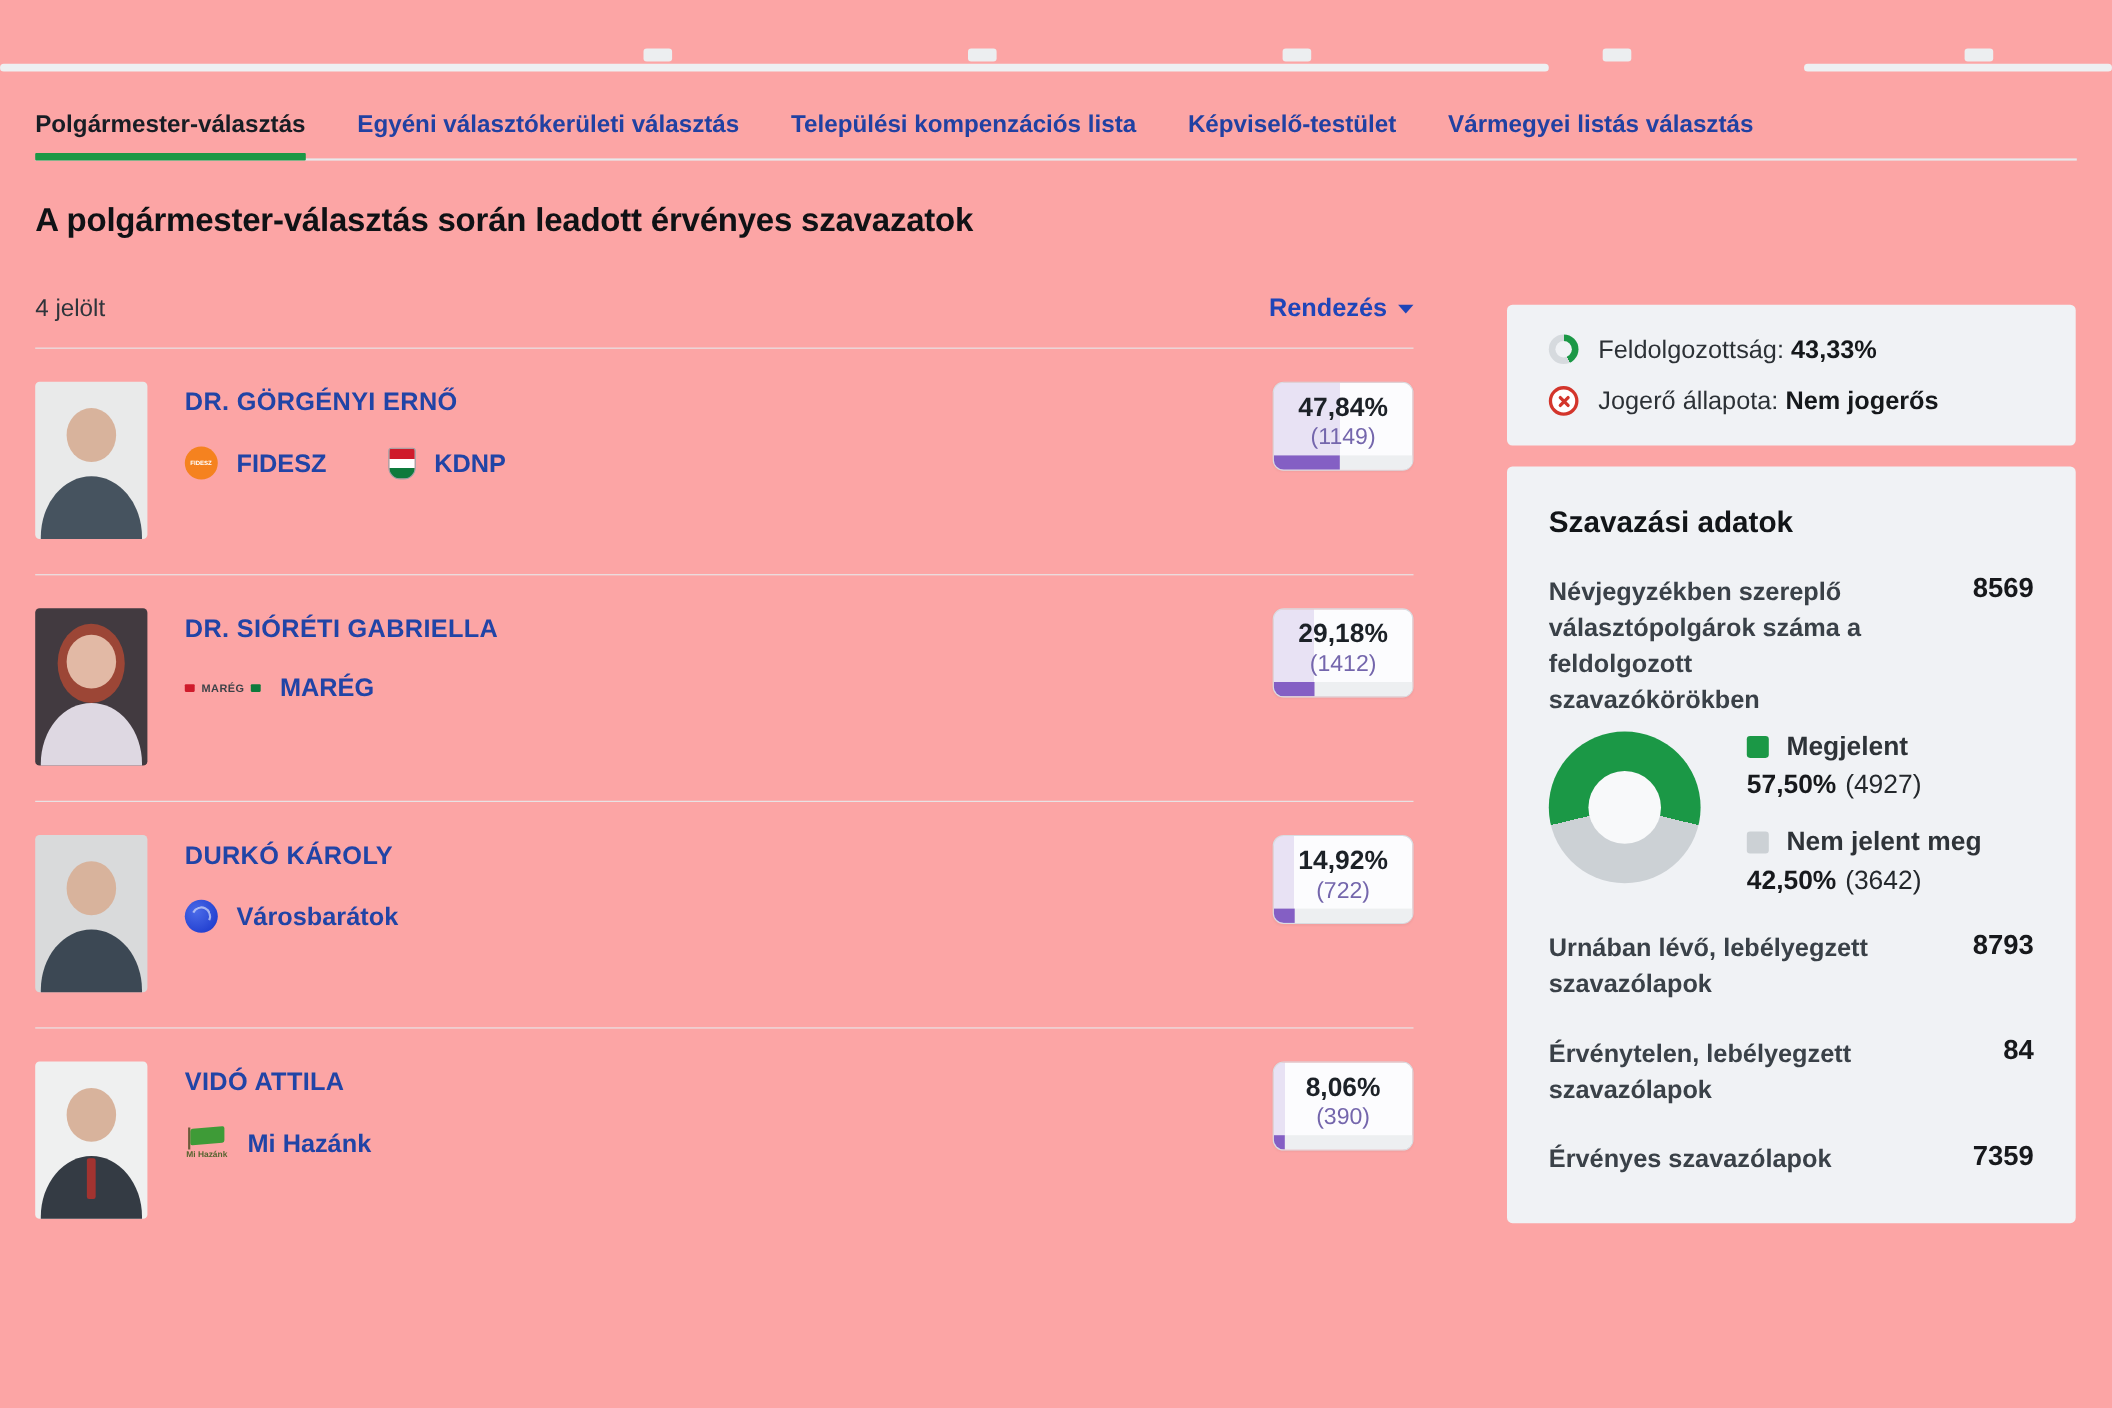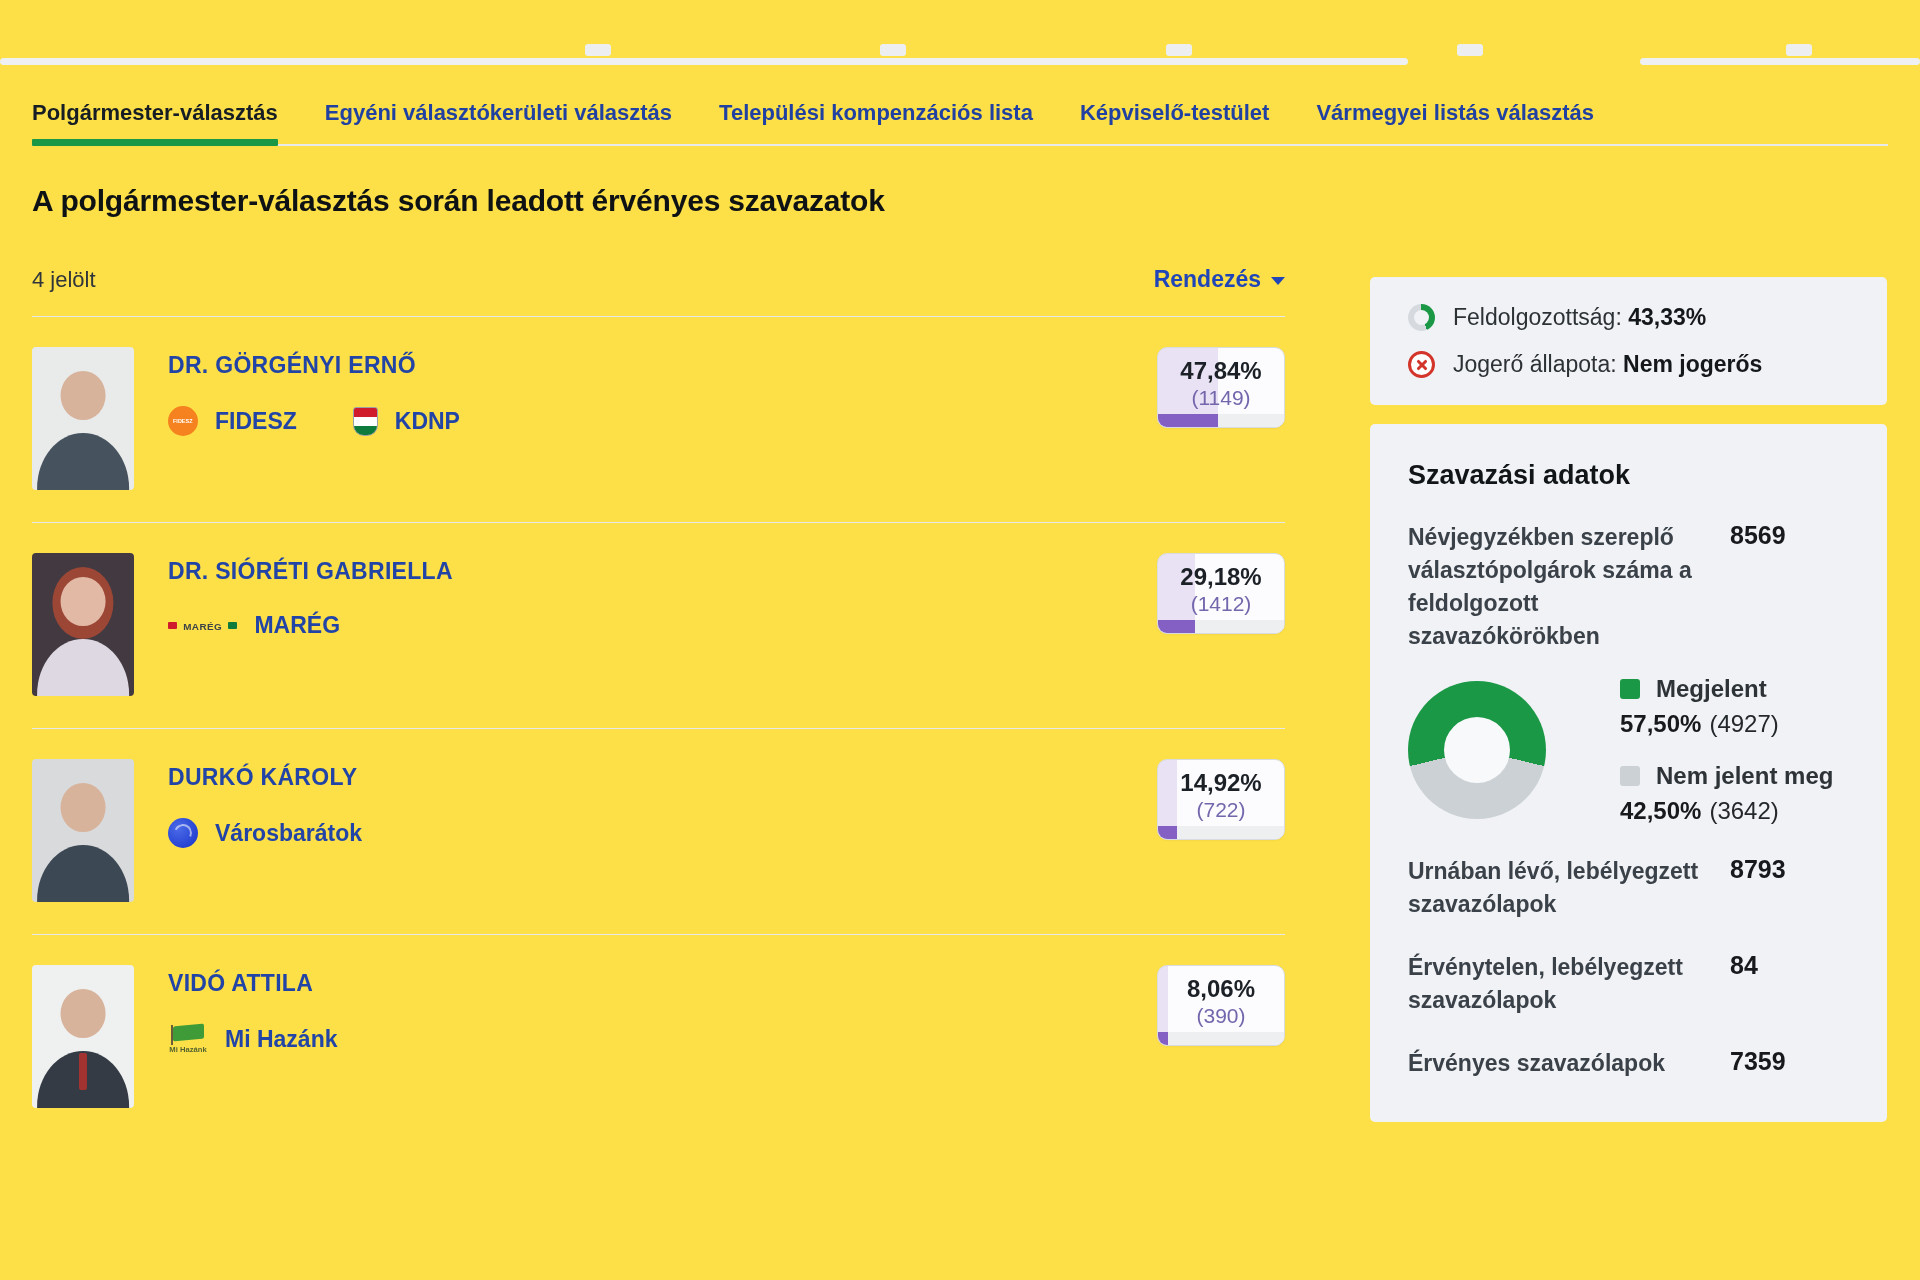--- a/index.html
+++ b/index.html
@@ -1,18 +1,18 @@
 <!DOCTYPE html>
 <html lang="hu"><head>
 <meta charset="utf-8">
 <style>
   * { margin:0; padding:0; box-sizing:border-box; }
   html,body { background:#fff; }
   body { font-family:"Liberation Sans", sans-serif; color:#1b1f23; }
-  .page { position:relative; width:1920px; height:1280px; background:#fde047; overflow:hidden; }
+  .page { position:relative; width:1920px; height:1280px; background:#fca5a5; overflow:hidden; }
 
   
   .frag { position:absolute; top:44px; width:26px; height:12px; background:#eceef0; border-radius:3px; }
   .strip { position:absolute; top:58px; height:7px; background:#eef0f2; border-radius:4px; }
 
   
   .tabs { position:absolute; left:32px; top:100px; width:1856px; display:flex; gap:47px; border-bottom:2px solid #e7e9ec; }
   .tab { position:relative; padding-bottom:18px; font-size:22px; font-weight:700; color:#2141a2; white-space:nowrap; cursor:pointer; }
   .tab.active { color:#171d24; }
   .tab.active::after { content:''; position:absolute; left:0; right:0; bottom:-2px; height:7px; background:#1b9846; border-radius:1px; }
@@ -73,24 +73,24 @@
   .srow b { color:#15181b; }
   .mini-donut { width:27px; height:27px; border-radius:50%; background:conic-gradient(#1b9846 0 var(--p), #d6dade 0); position:relative; flex:0 0 auto; }
   .mini-donut::after { content:''; position:absolute; inset:6px; border-radius:50%; background:#f0f2f5; }
   .xicon { width:27px; height:27px; border-radius:50%; border:3px solid #d3352b; position:relative; flex:0 0 auto; background:#fff; }
   .xicon::before,.xicon::after { content:''; position:absolute; left:50%; top:50%; width:13px; height:3px; background:#d3352b; border-radius:2px; }
   .xicon::before { transform:translate(-50%,-50%) rotate(45deg); }
   .xicon::after { transform:translate(-50%,-50%) rotate(-45deg); }
 
   .data-box { position:absolute; left:1370px; top:424px; width:517px; background:#f0f2f5; border-radius:5px; padding:36px 38px 42px; }
   .data-box h2 { font-size:27px; font-weight:700; color:#121518; margin-bottom:30px; }
-  .kv { display:flex; }
+  .kv { display:flex; justify-content:space-between; }
   .kv .lbl { width:322px; font-size:23px; font-weight:600; color:#3a4148; line-height:33px; }
   .kv .val { font-size:25px; font-weight:700; color:#17191c; }
-  .turnout { display:flex; align-items:center; margin-top:22px;gap:32px; }
+  .turnout { display:flex; align-items:flex-start; margin-top:12px; }
   .donut { width:138px; height:138px; border-radius:50%; background:conic-gradient(from 103.5deg, #ccd1d5 0 calc(100% - var(--g)), #1b9846 0); position:relative; flex:0 0 auto; }
   .donut::after { content:''; position:absolute; inset:36px; border-radius:50%; background:#f8f9fa; }
   .legend { margin-left:42px; }
   .le + .le { margin-top:24px; }
   .le-head { display:flex; align-items:center; gap:16px; font-size:24px; font-weight:600; color:#2e3338; }
   .sw { width:20px; height:20px; border-radius:3px; flex:0 0 auto; }
   .sw.green { background:#1b9846; } .sw.gray { background:#ccd1d5; }
   .le-nums { margin-top:7px; font-size:24px; color:#24282c; }
   .le-nums b { font-weight:700; color:#17191c; }
   .le-nums span { margin-left:8px; }

